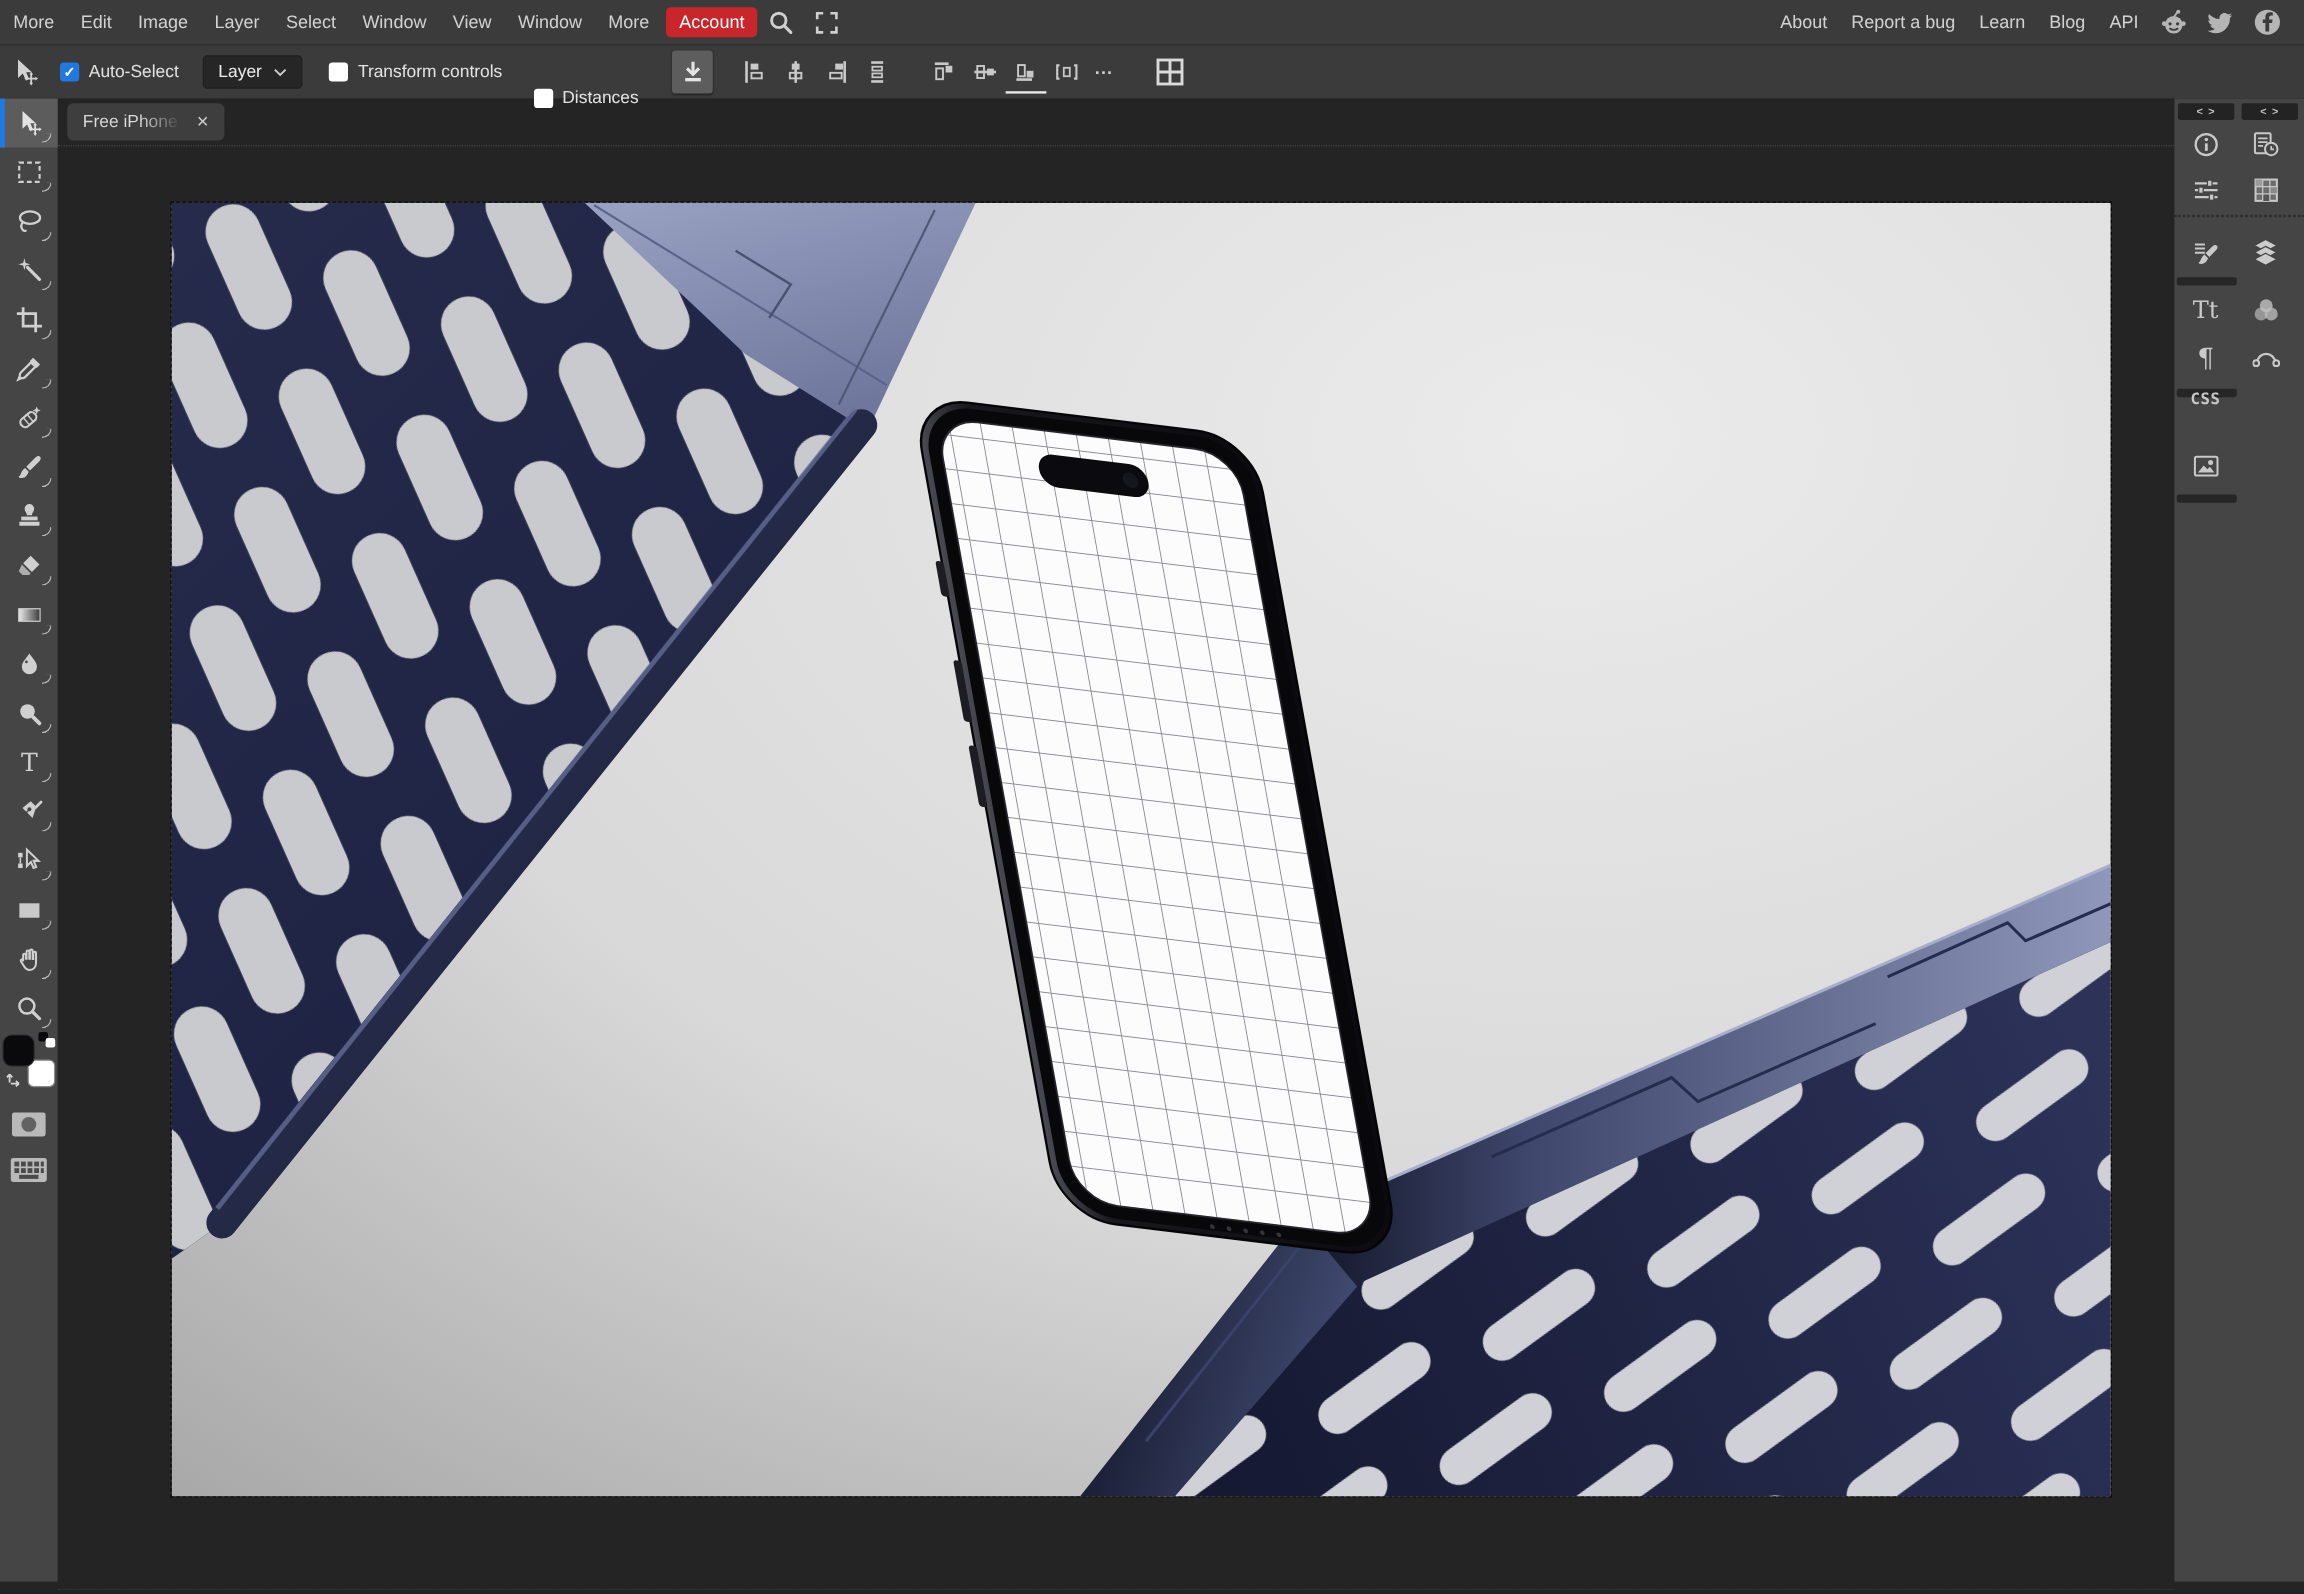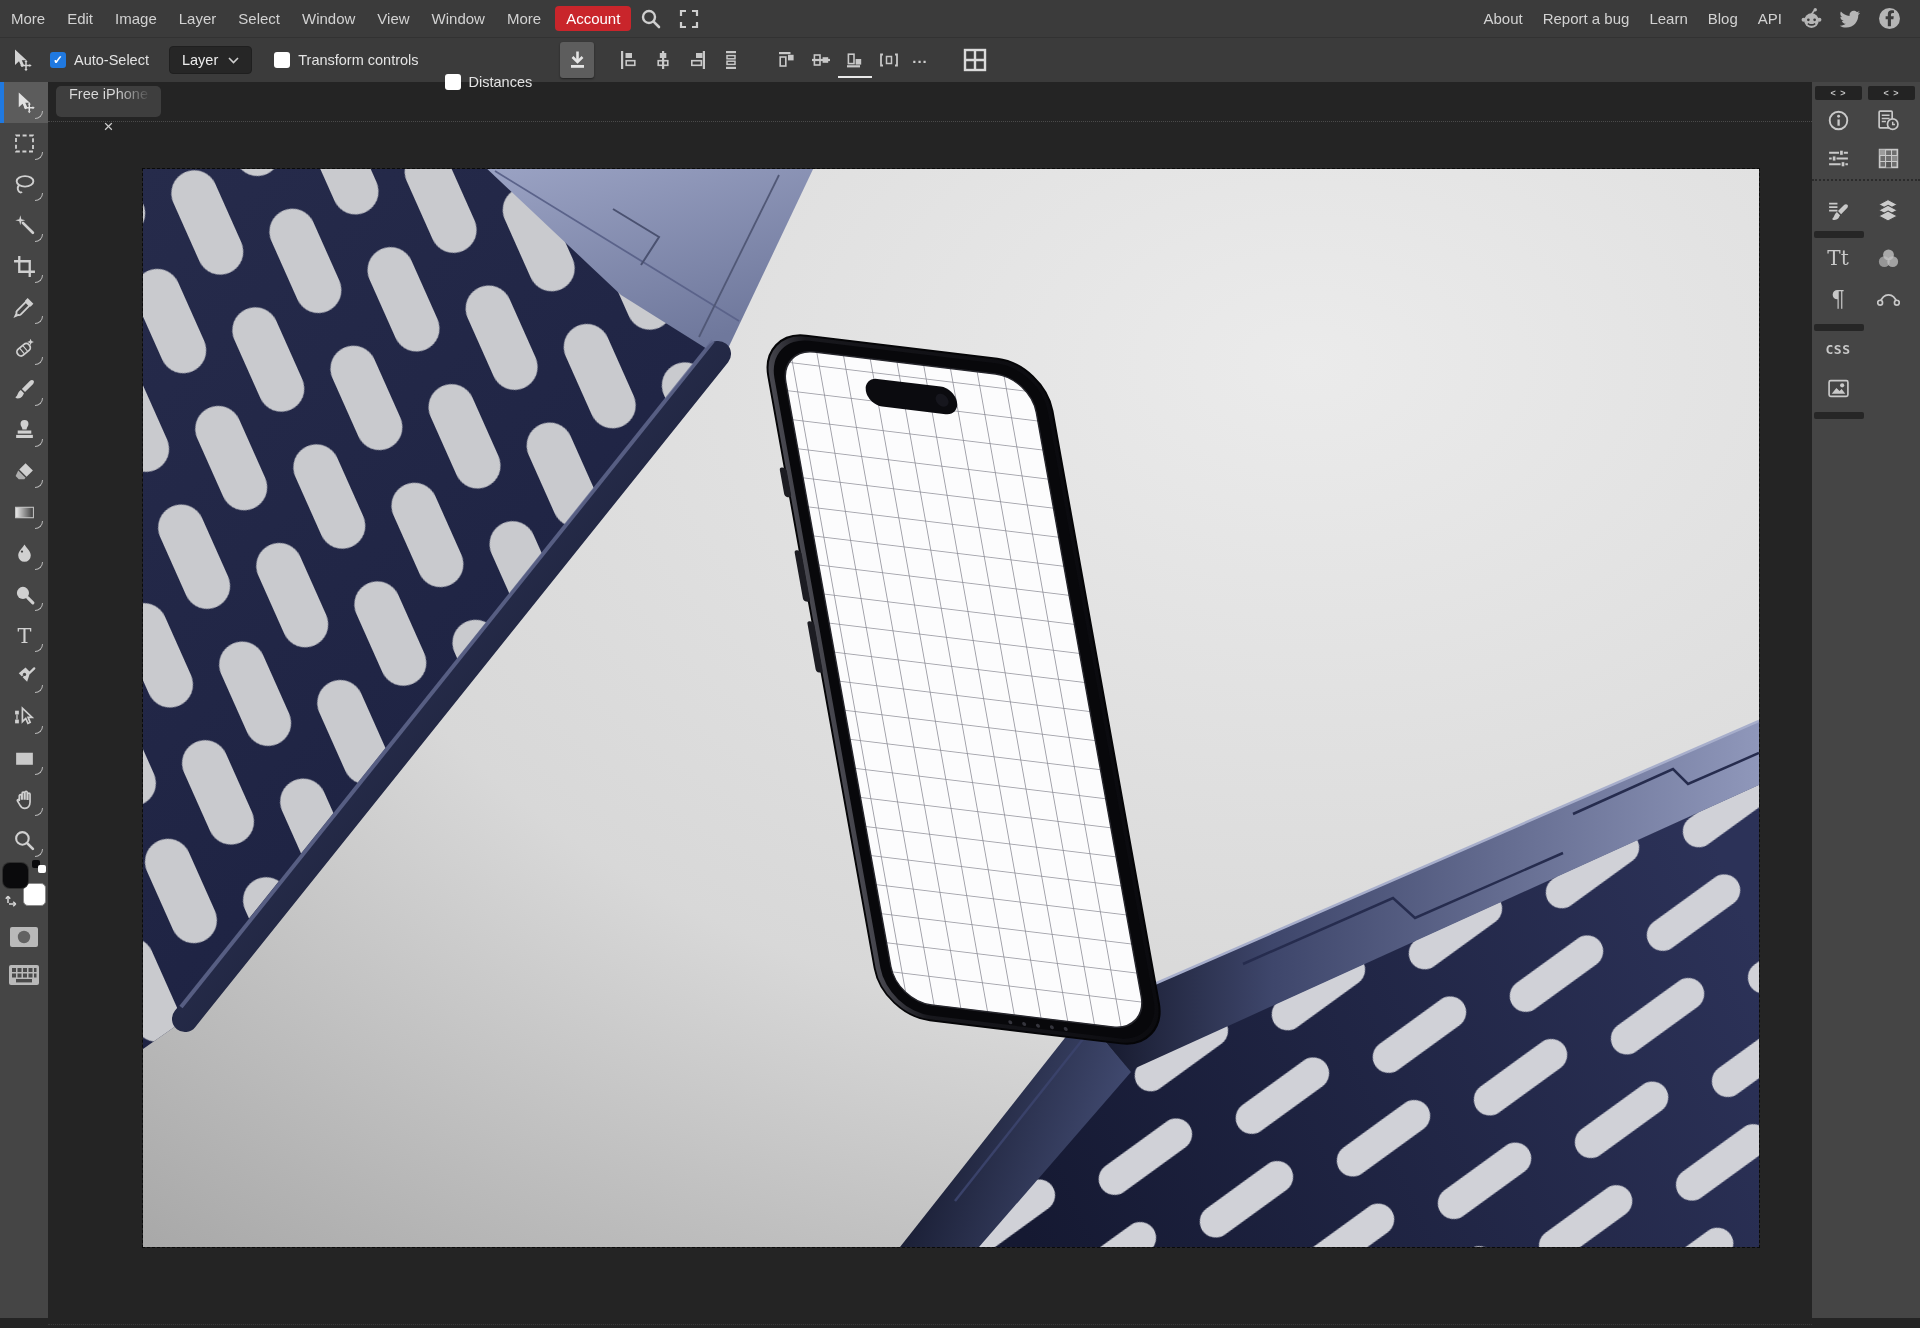--- a/index.html
+++ b/index.html
@@ -31,21 +31,21 @@
     display:flex;align-items:center;gap:10px;margin-left:20px;color:#ececec;cursor:pointer;}
   .ob-btn{width:34px;height:36px;display:flex;align-items:center;justify-content:center;
     border-radius:3px;cursor:pointer;flex:none;}
   .download-btn{background:#5d5d5d;box-shadow:0 1px 2px rgba(0,0,0,.45);margin-left:28px;}
   .dots{color:#cfcfcf;font-size:15px;font-weight:bold;letter-spacing:1px;margin:0 4px 6px 6px;cursor:pointer;}
   .underlined{border-bottom:2px solid #e8e8e8;border-radius:0;height:30px;margin-top:3px;}
   
   .tabbar{position:absolute;top:82px;left:48px;width:1764px;height:40px;background:#242424;
     border-bottom:1px dotted #4a4a4a;display:flex;align-items:center;z-index:5;box-sizing:border-box;}
   .tab{margin-left:8px;height:31px;background:#3e3e3e;border-radius:5px;display:flex;
-    align-items:center;padding:0 13px;gap:16px;color:#dcdcdc;font-size:14.5px;cursor:pointer;flex-direction:column;}
+    align-items:center;padding:0 13px;gap:16px;color:#dcdcdc;font-size:14.5px;cursor:pointer;}
   .tab-title{background:linear-gradient(90deg,#dcdcdc 60%,rgba(220,220,220,.1));
     -webkit-background-clip:text;background-clip:text;color:transparent;white-space:nowrap;}
   .tab-close{color:#cfcfcf;font-size:17px;line-height:1;cursor:pointer;}
   
   .tool-column{position:absolute;top:82px;left:0;width:48px;height:1236px;background:#454545;z-index:6;}
   .tool{position:relative;width:48px;height:41px;display:flex;align-items:center;justify-content:center;cursor:pointer;}
   .tool.active{background:#5c5c5c;}
   .tool.active::before{content:"";position:absolute;left:0;top:0;bottom:0;width:4px;background:#2079e0;}
   .tool .corner{position:absolute;right:5px;bottom:4px;width:7px;height:7px;
     border-right:1.6px solid #b9b9b9;border-bottom:1.6px solid #b9b9b9;border-bottom-right-radius:8px;}
@@ -640,21 +640,21 @@
   <div class="rp-icon colB" style="top:199px;">
     <svg width="23" height="23" viewBox="0 0 22 22">
         <path d="M3,15 C6,5 16,5 19,15" fill="none" stroke="#c9c9c9" stroke-width="1.8"></path>
         <circle cx="3" cy="15" r="2.3" fill="#454545" stroke="#c9c9c9" stroke-width="1.6"></circle>
         <circle cx="19" cy="15" r="2.3" fill="#454545" stroke="#c9c9c9" stroke-width="1.6"></circle>
       </svg>
   </div>
 
   <div class="rp-bar" style="top:242px;"></div>
 
-  <div class="rp-icon colA" style="top:253px;height:28px;">
+  <div class="rp-icon colA" style="top:237px;height:28px;">
     <span style="color:#c9c9c9;font-family:'DejaVu Sans Mono',monospace;font-weight:bold;font-size:13px;letter-spacing:0.5px;">CSS</span>
   </div>
   <div class="rp-icon colA" style="top:289px;">
     <svg width="23" height="23" viewBox="0 0 22 22">
         <rect x="2" y="3.5" width="18" height="15" rx="1.5" stroke="#c9c9c9" stroke-width="1.6" fill="none"></rect>
         <circle cx="14.5" cy="8" r="2" fill="#c9c9c9"></circle>
         <path d="M4.5,16 L9,10.5 L12,13.5 L14,11.5 L17.5,16 Z" fill="#c9c9c9"></path>
       </svg>
   </div>
 

